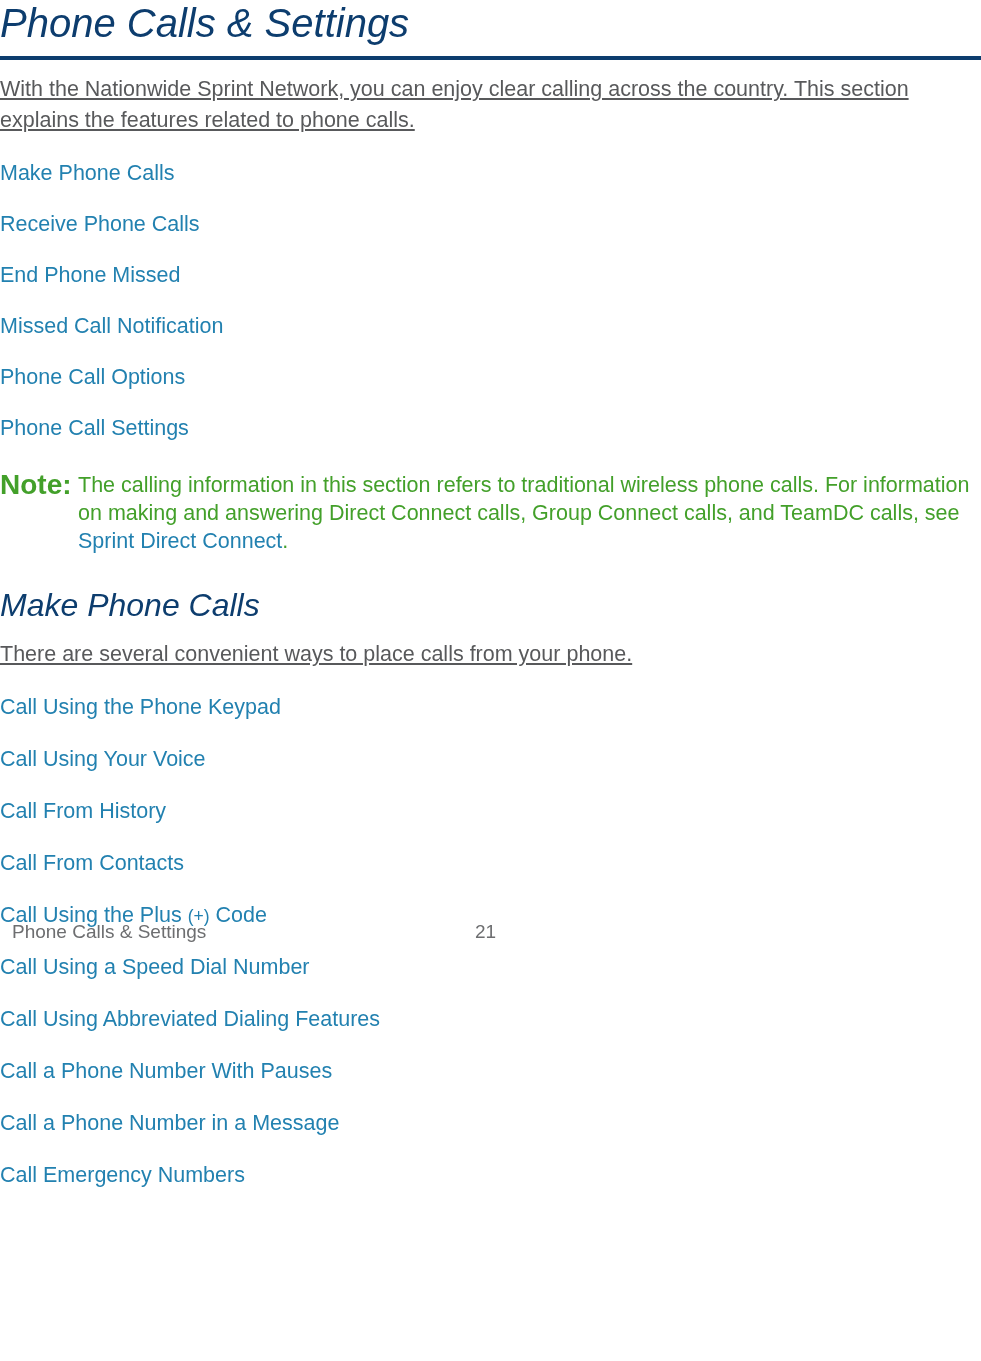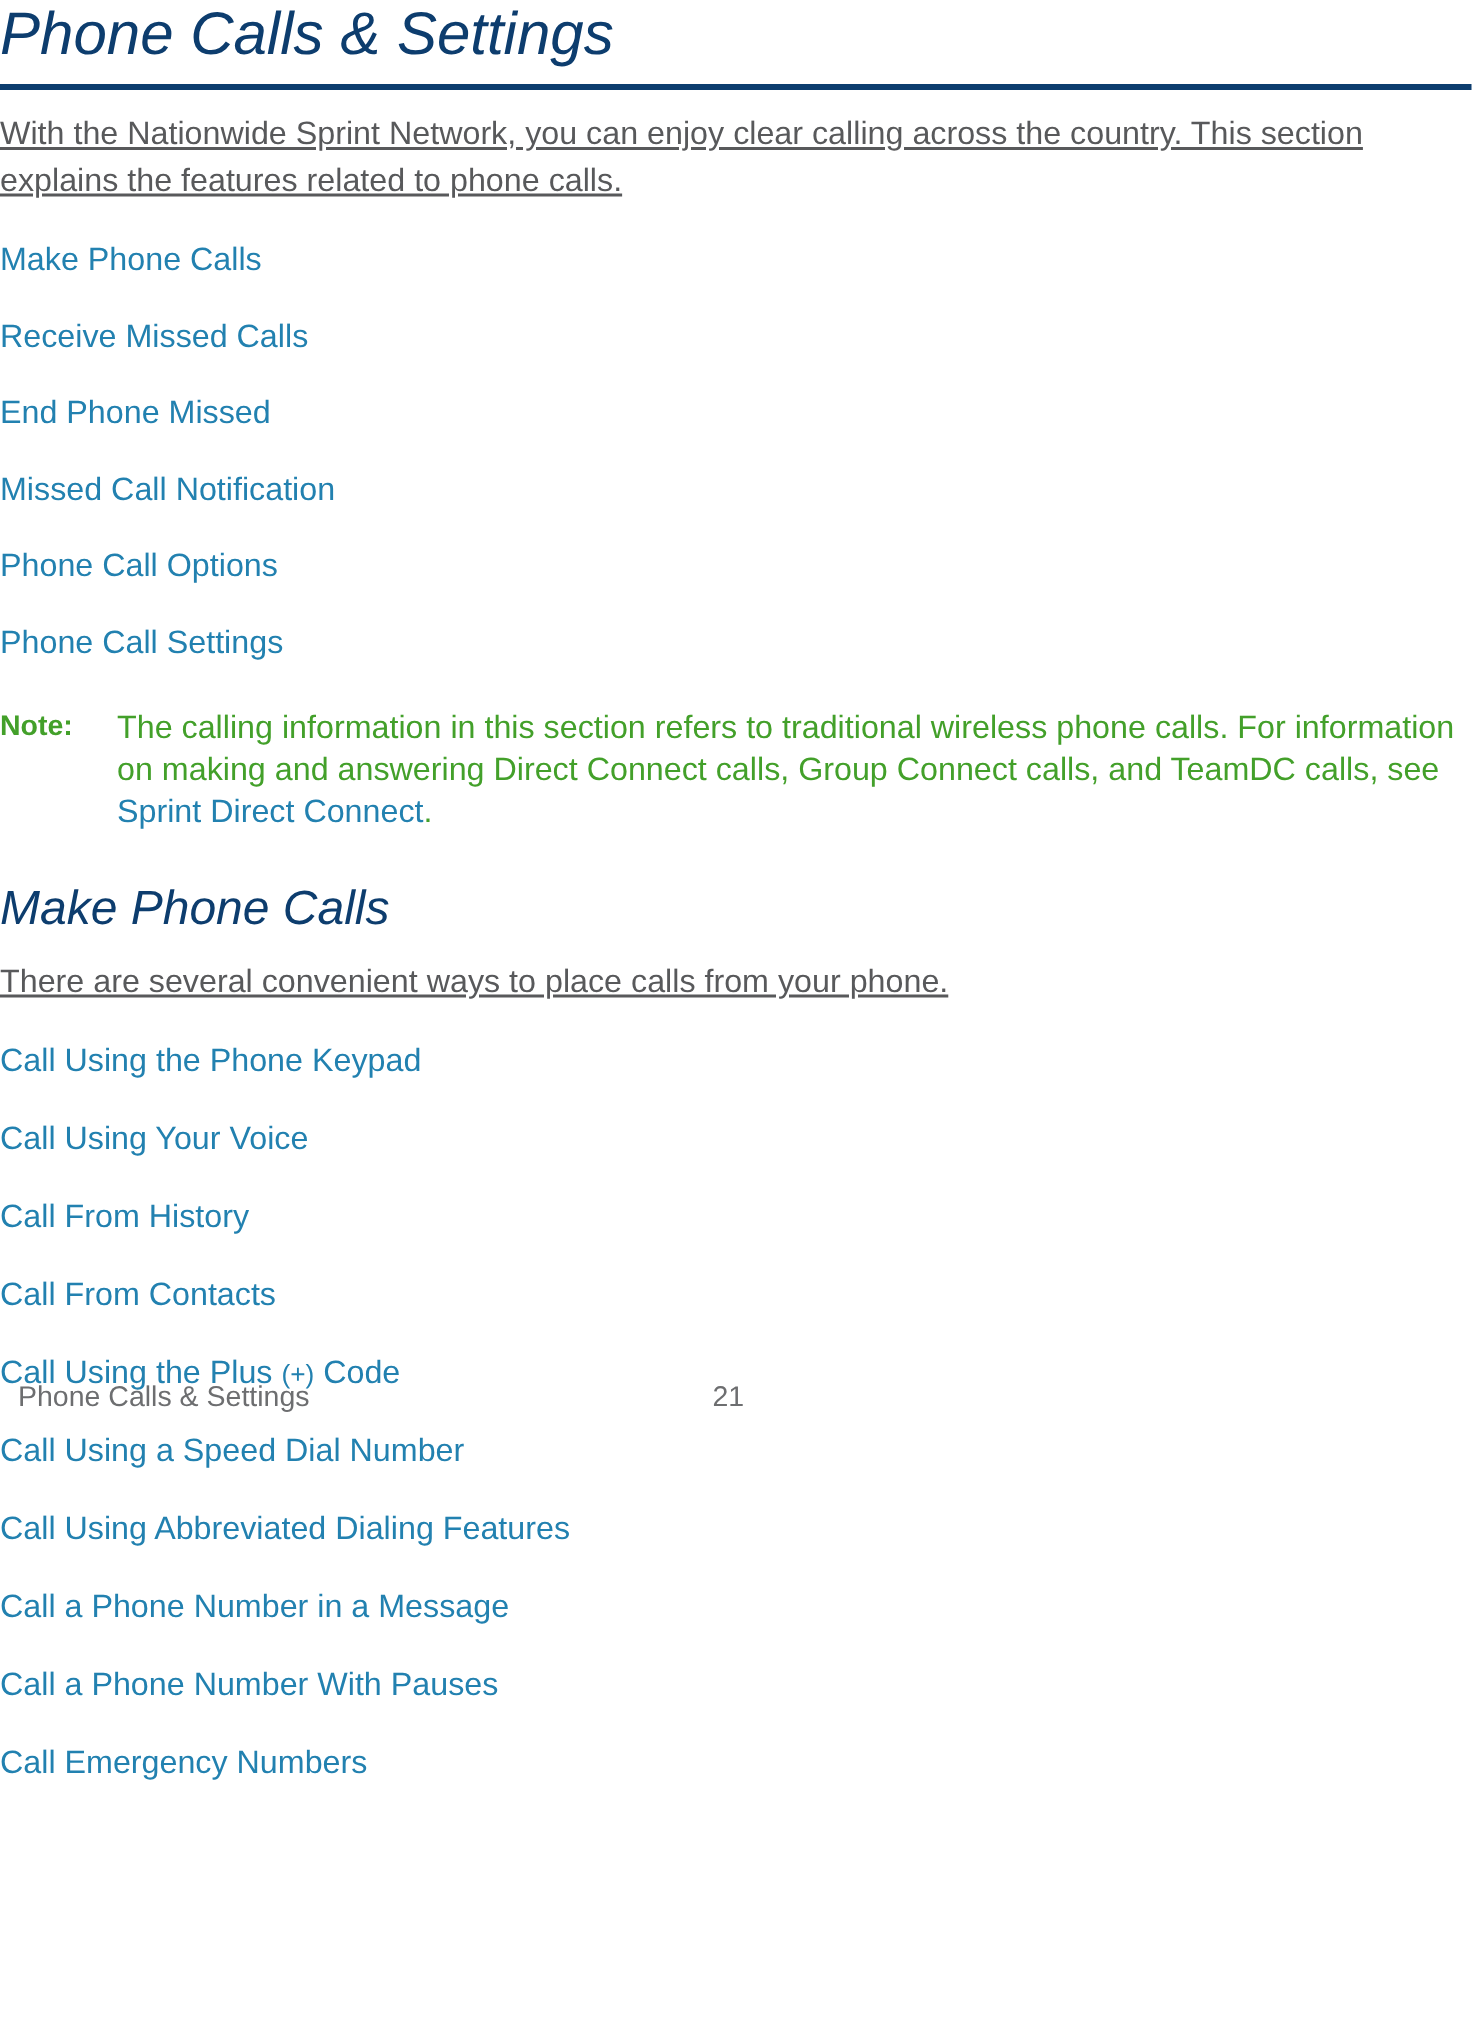--- a/index.html
+++ b/index.html
@@ -93,21 +93,21 @@
     color: #43a02a;
     font-size: 21.5px;
     line-height: 28px;
   }
   .note-label {
     position: absolute;
     left: 0;
     top: 0;
     font-weight: bold;
     color: #43a02a;
-    font-size: 19px;
+    font-size: 28px;
     line-height: 28px;
   }
   .note-body {
     color: #43a02a;
   }
   .note-body .inline-xref {
     color: #2281b0;
     text-decoration: none;
     cursor: pointer;
     text-align: center;
@@ -155,21 +155,21 @@
 
     <div class="title-rule"></div>
 
     <p class="body-text">With the Nationwide Sprint Network, you can enjoy clear calling across the country. This section explains the features related to phone calls.</p>
 
     <ul class="xref-list">
       <li>
         <a class="xref">Make Phone Calls</a>
       </li>
       <li>
-        <a class="xref">Receive Missed Calls</a>
+        <a class="xref">Receive Phone Calls</a>
       </li>
       <li>
         <a class="xref">End Phone Missed</a>
       </li>
       <li>
         <a class="xref">Missed Call Notification</a>
       </li>
       <li>
         <a class="xref">Phone Call Options</a>
       </li>
@@ -203,24 +203,24 @@
       <li>
         <a class="xref"><span>Call Using the Plus </span><span class="small-paren">(+)</span><span> Code</span></a>
       </li>
       <li>
         <a class="xref"><span>Call Using a Speed Dial Number</span><span class="small-paren"></span><span></span></a>
       </li>
       <li>
         <a class="xref"><span>Call Using Abbreviated Dialing Features</span><span class="small-paren"></span><span></span></a>
       </li>
       <li>
+        <a class="xref"><span>Call a Phone Number With Pauses</span><span class="small-paren"></span><span></span></a>
+      </li>
+      <li>
         <a class="xref"><span>Call a Phone Number in a Message</span><span class="small-paren"></span><span></span></a>
-      </li>
-      <li>
-        <a class="xref"><span>Call a Phone Number With Pauses</span><span class="small-paren"></span><span></span></a>
       </li>
       <li>
         <a class="xref"><span>Call Emergency Numbers</span><span class="small-paren"></span><span></span></a>
       </li>
     </ul>
 
   </div>
 
   <div class="footer">
     <span class="footer-title">Phone Calls &amp; Settings</span>

